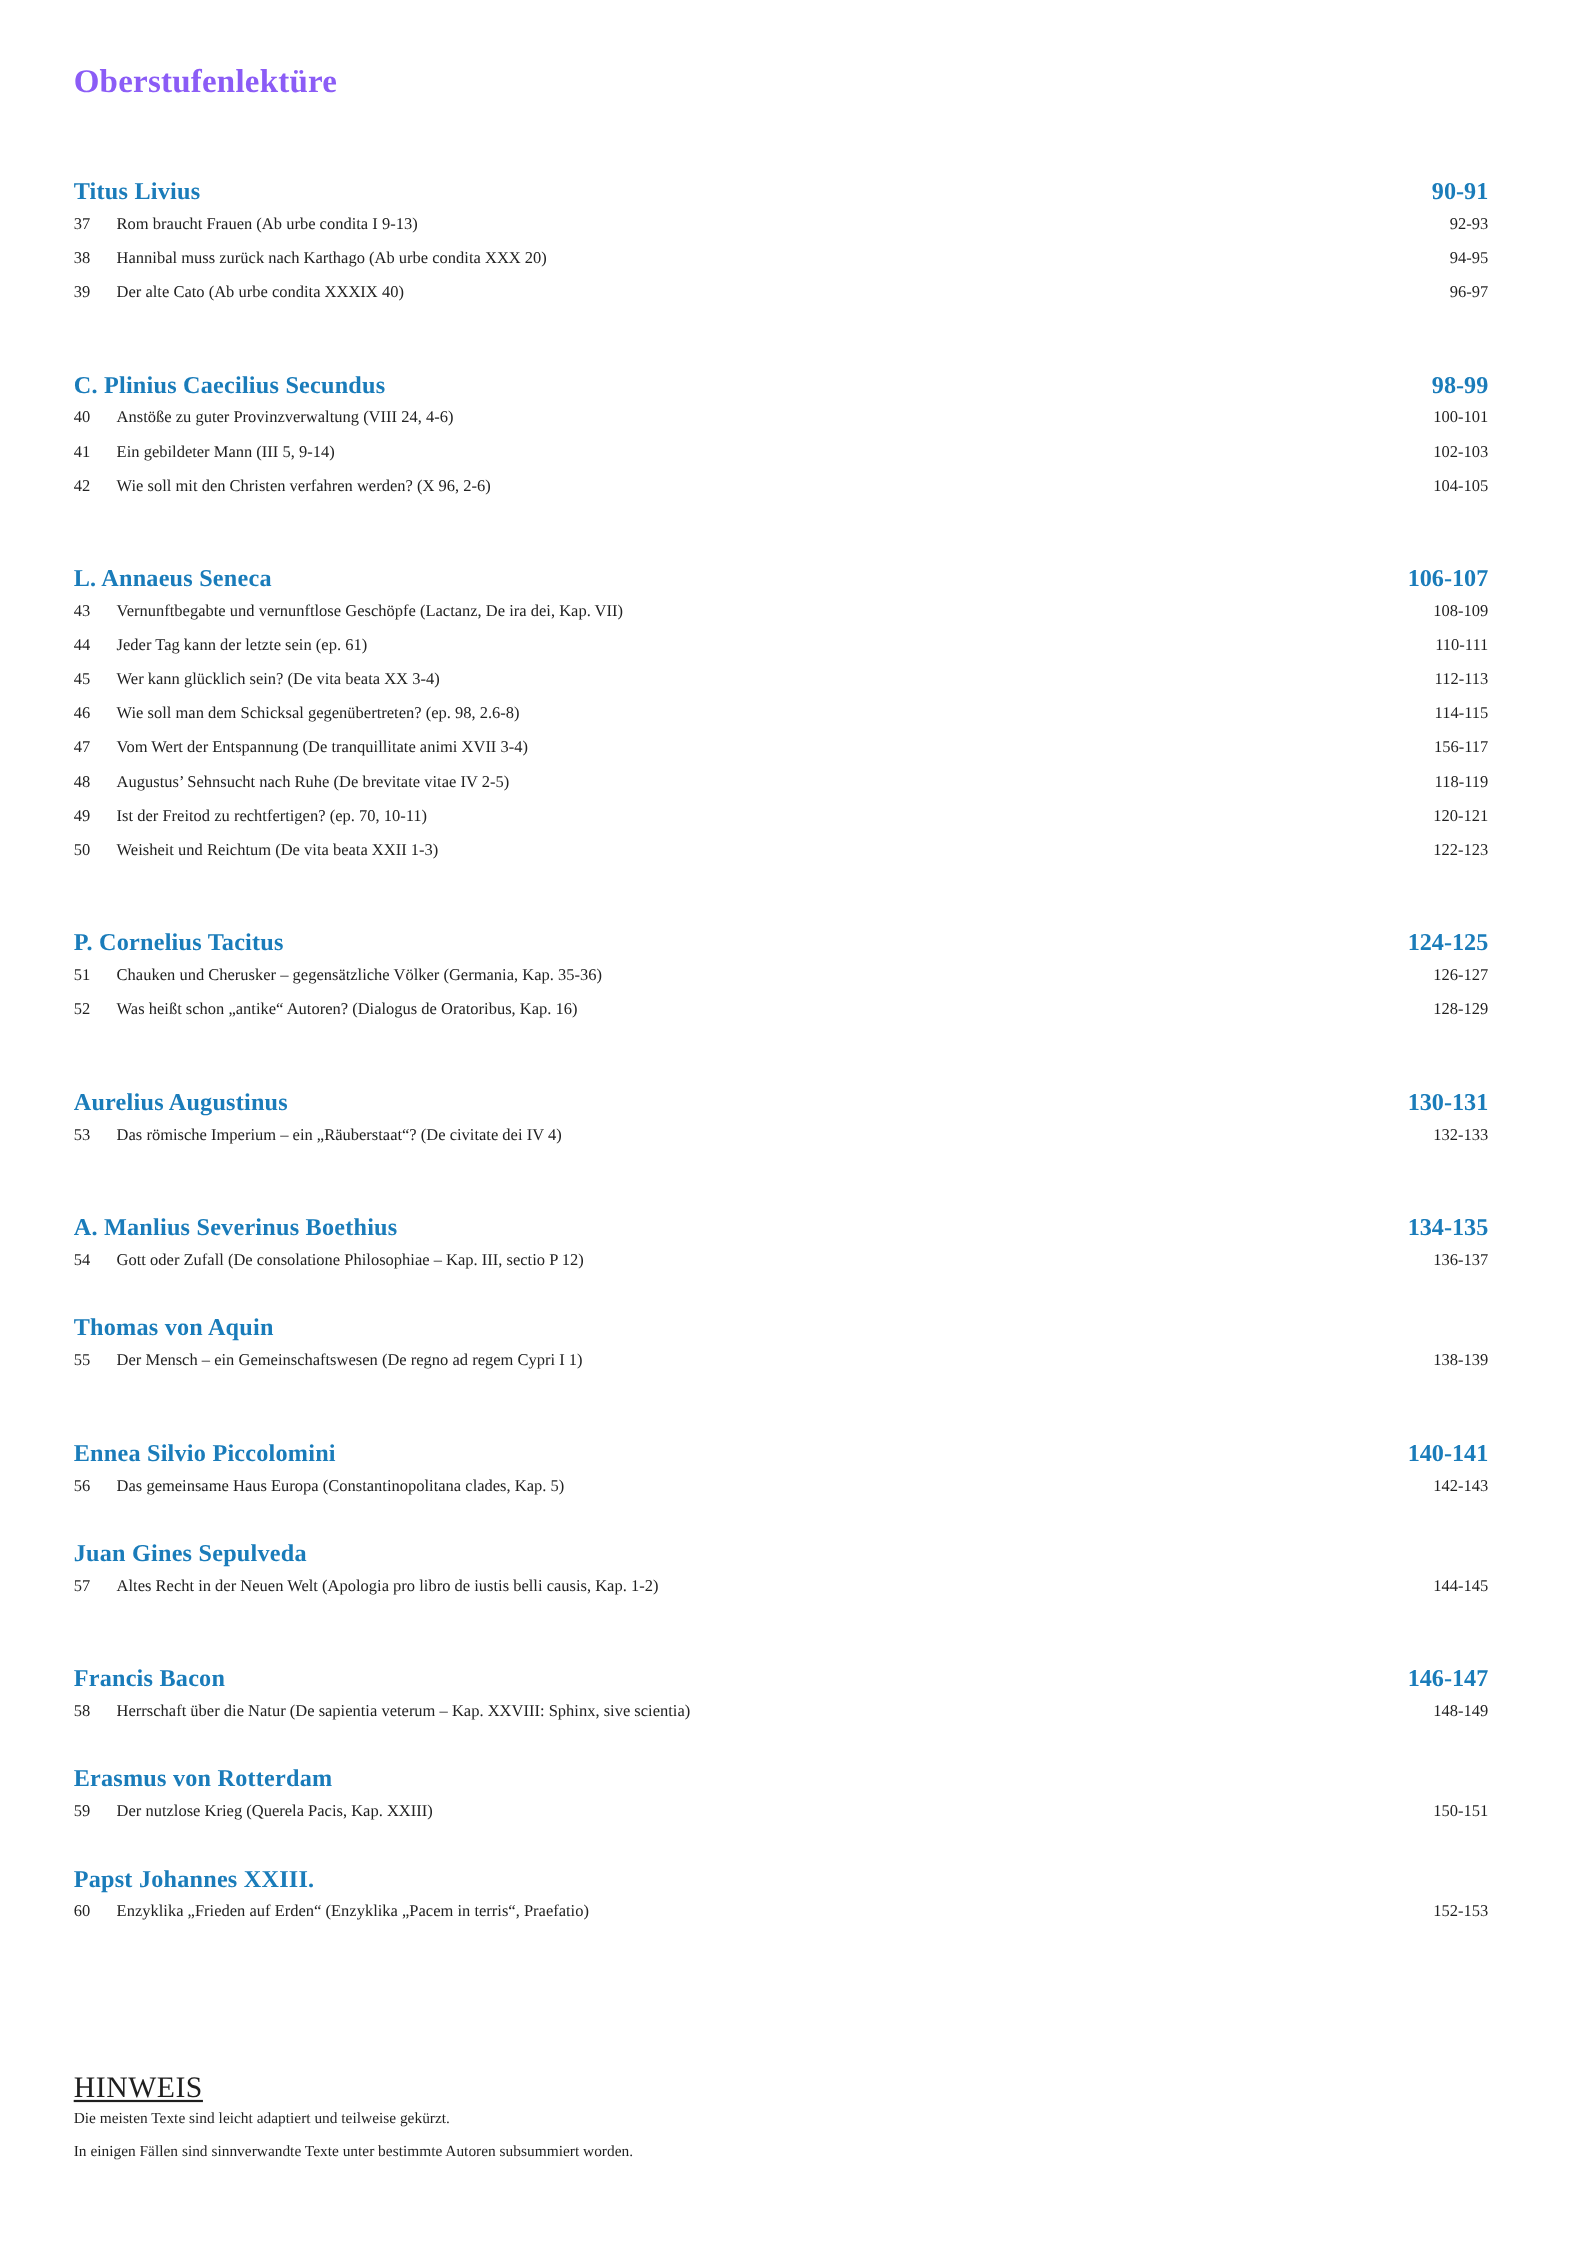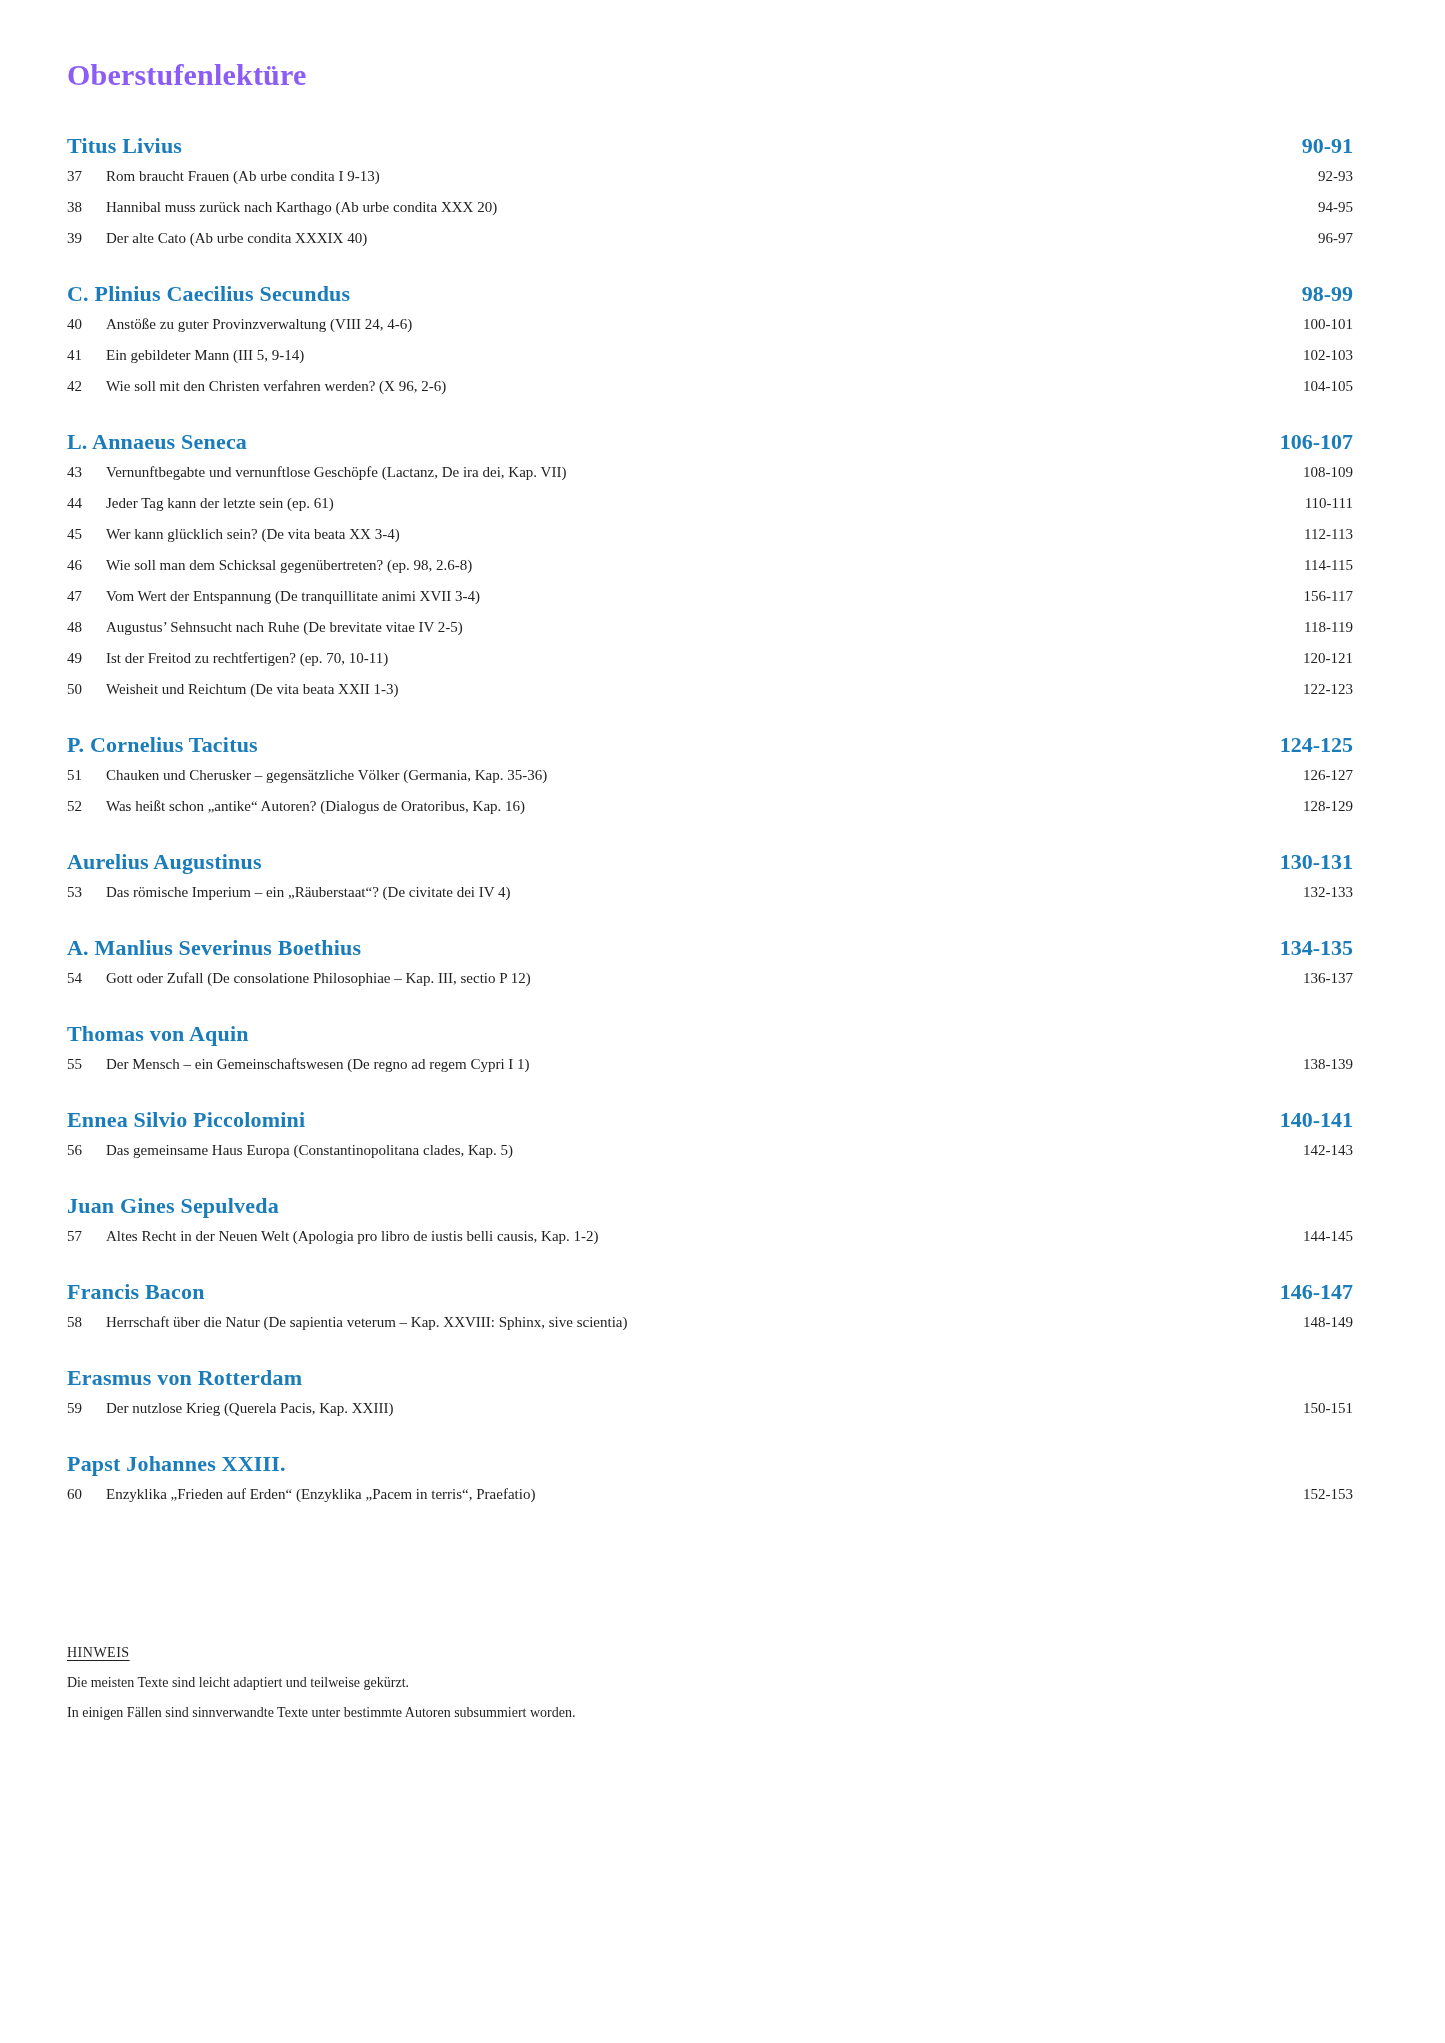--- a/index.html
+++ b/index.html
@@ -45,20 +45,21 @@
     font-weight: bold;
     color: #1a7cba;
   }
   .sec-header .author {
     flex: 1 1 auto;
     letter-spacing: 0.2px;
   }
   .sec-header .pages {
     flex: 0 0 auto;
     white-space: nowrap;
+    margin-top: 28px;
   }
   .entry {
     display: flex;
     align-items: baseline;
     line-height: 31px;
     font-size: 15px;
     color: #222222;
   }
   .entry .num {
     flex: 0 0 39px;
@@ -70,21 +71,21 @@
   }
   .entry .pages {
     flex: 0 0 auto;
     white-space: nowrap;
     color: #1f1f1f;
   }
   .note {
     margin-top: 128px;
   }
   .note-heading {
-    font-size: 14px;
+    font-size: 27px;
     line-height: 30px;
     color: #1f1f1f;
     text-decoration: underline;
     text-underline-offset: 3px;
     letter-spacing: 0.5px;
   }
   .note-line {
     font-size: 14px;
     line-height: 30px;
     color: #1f1f1f;

